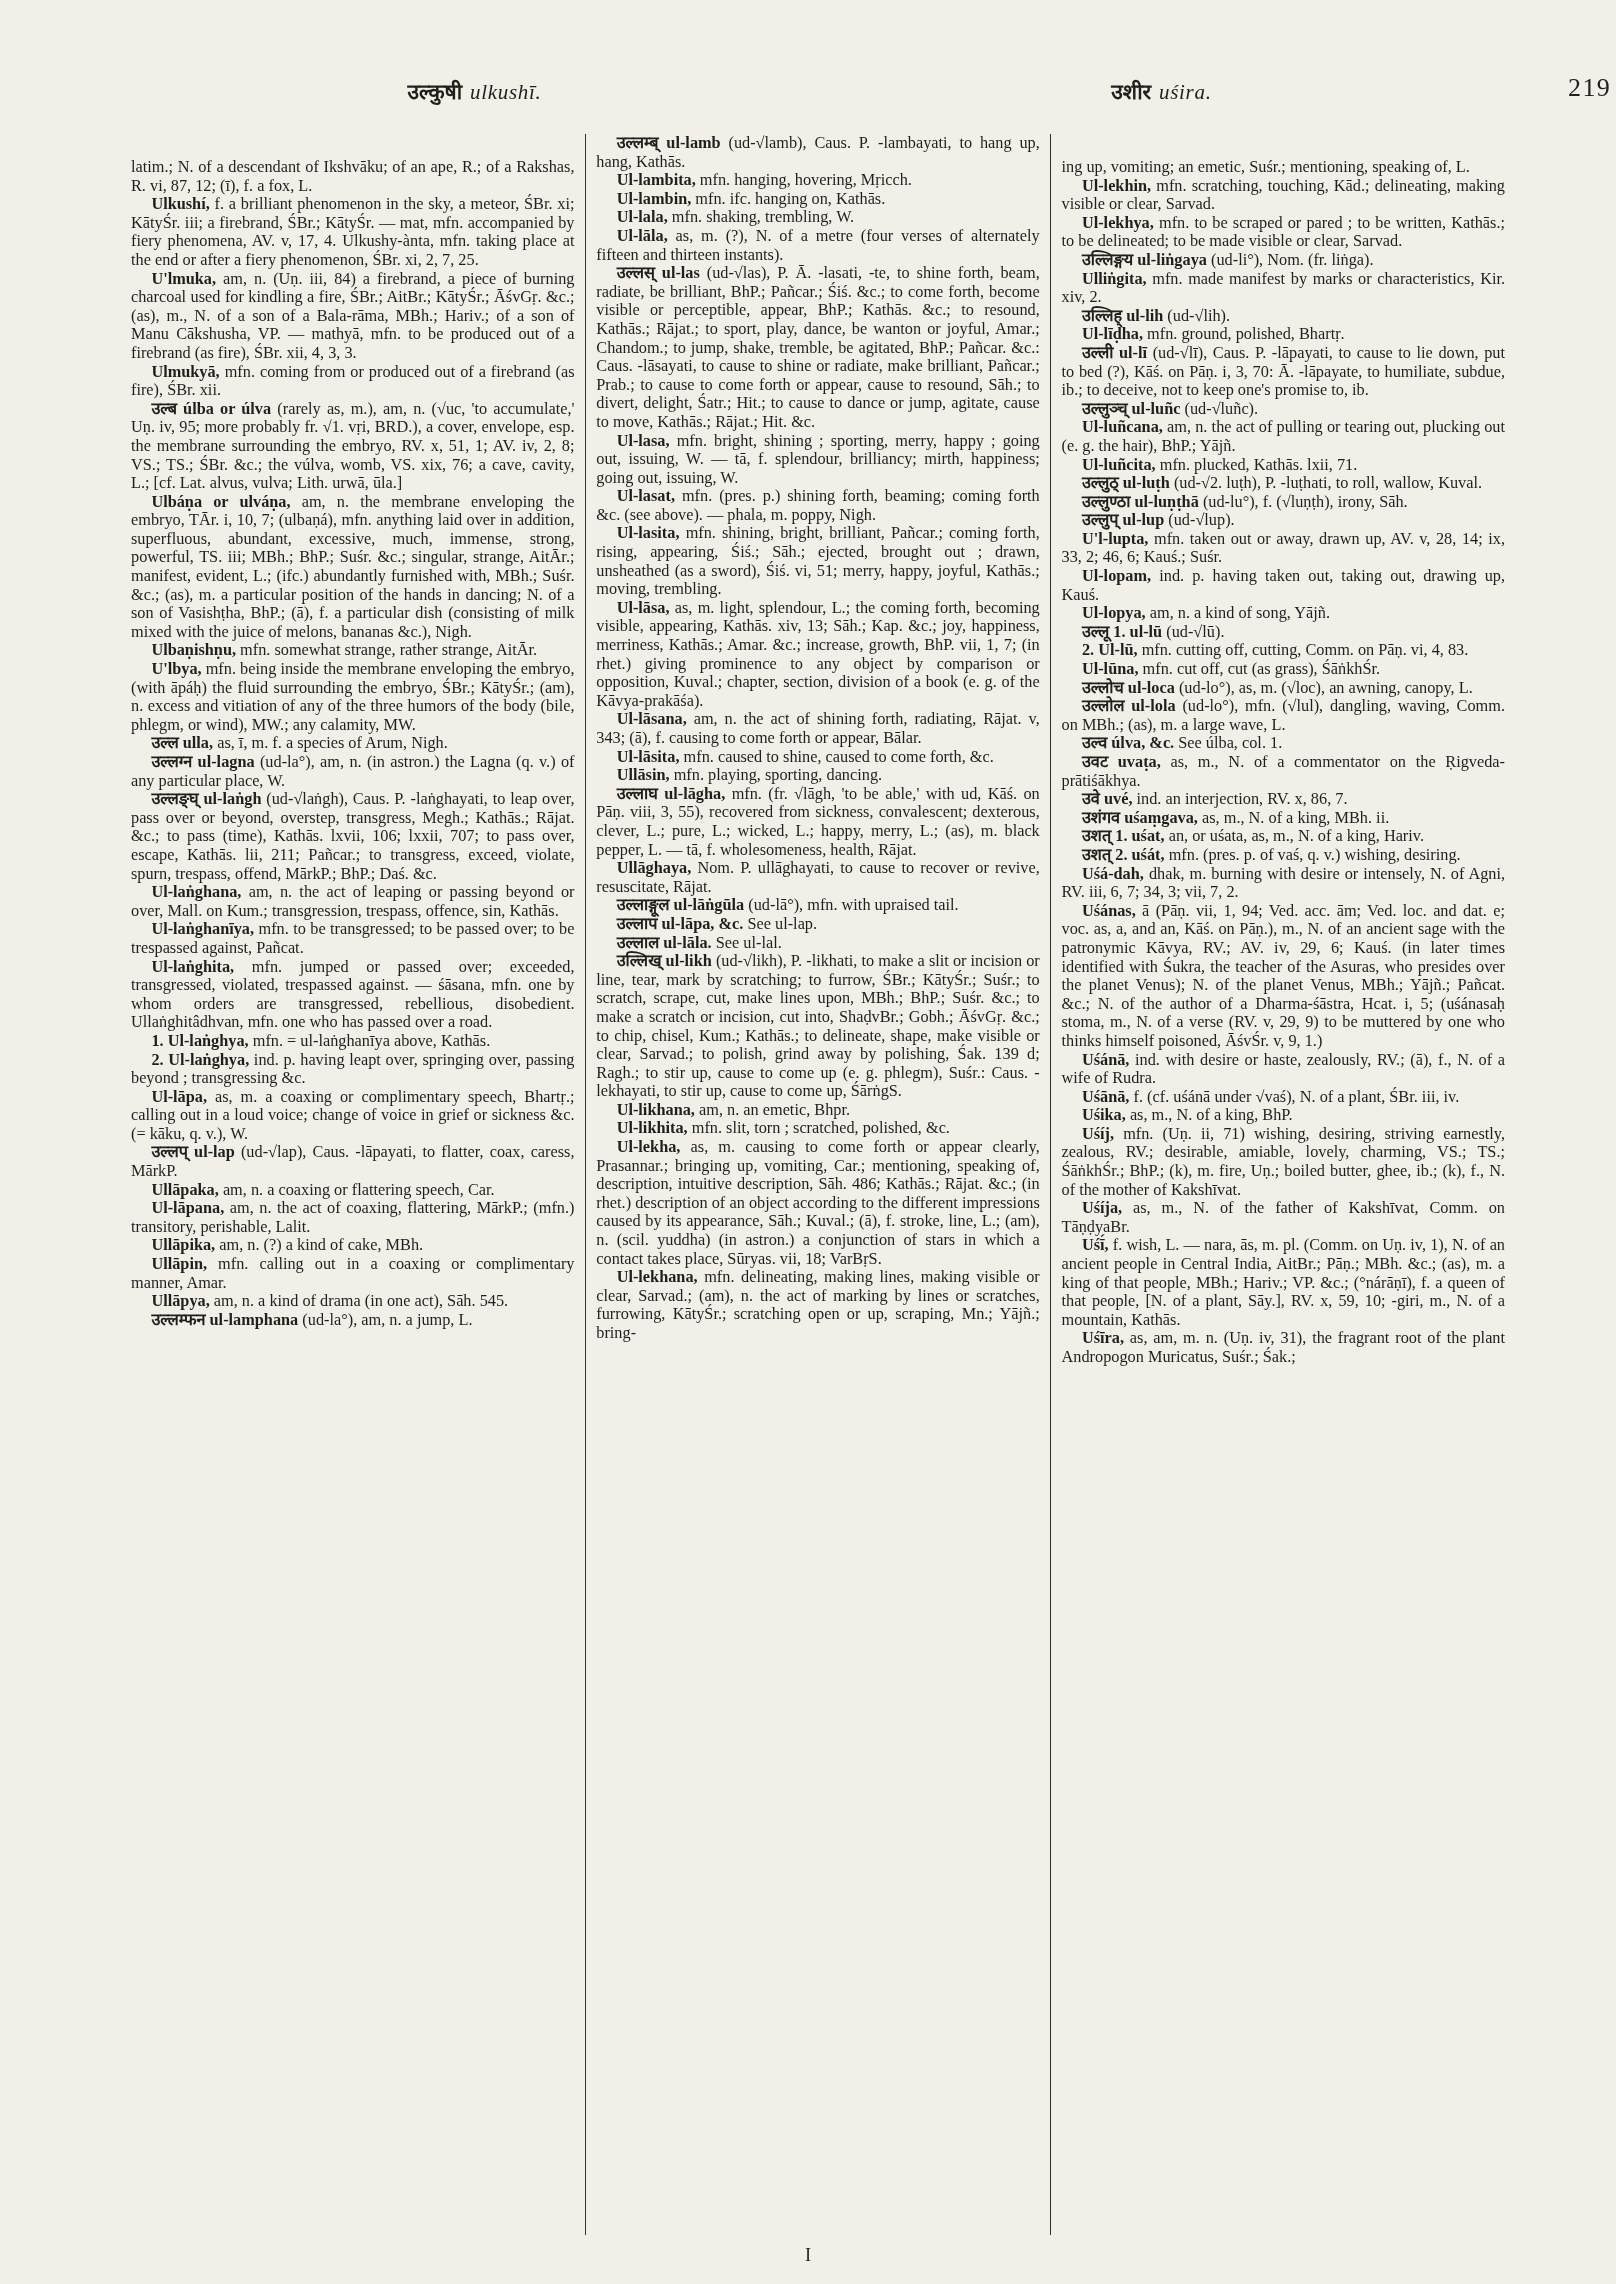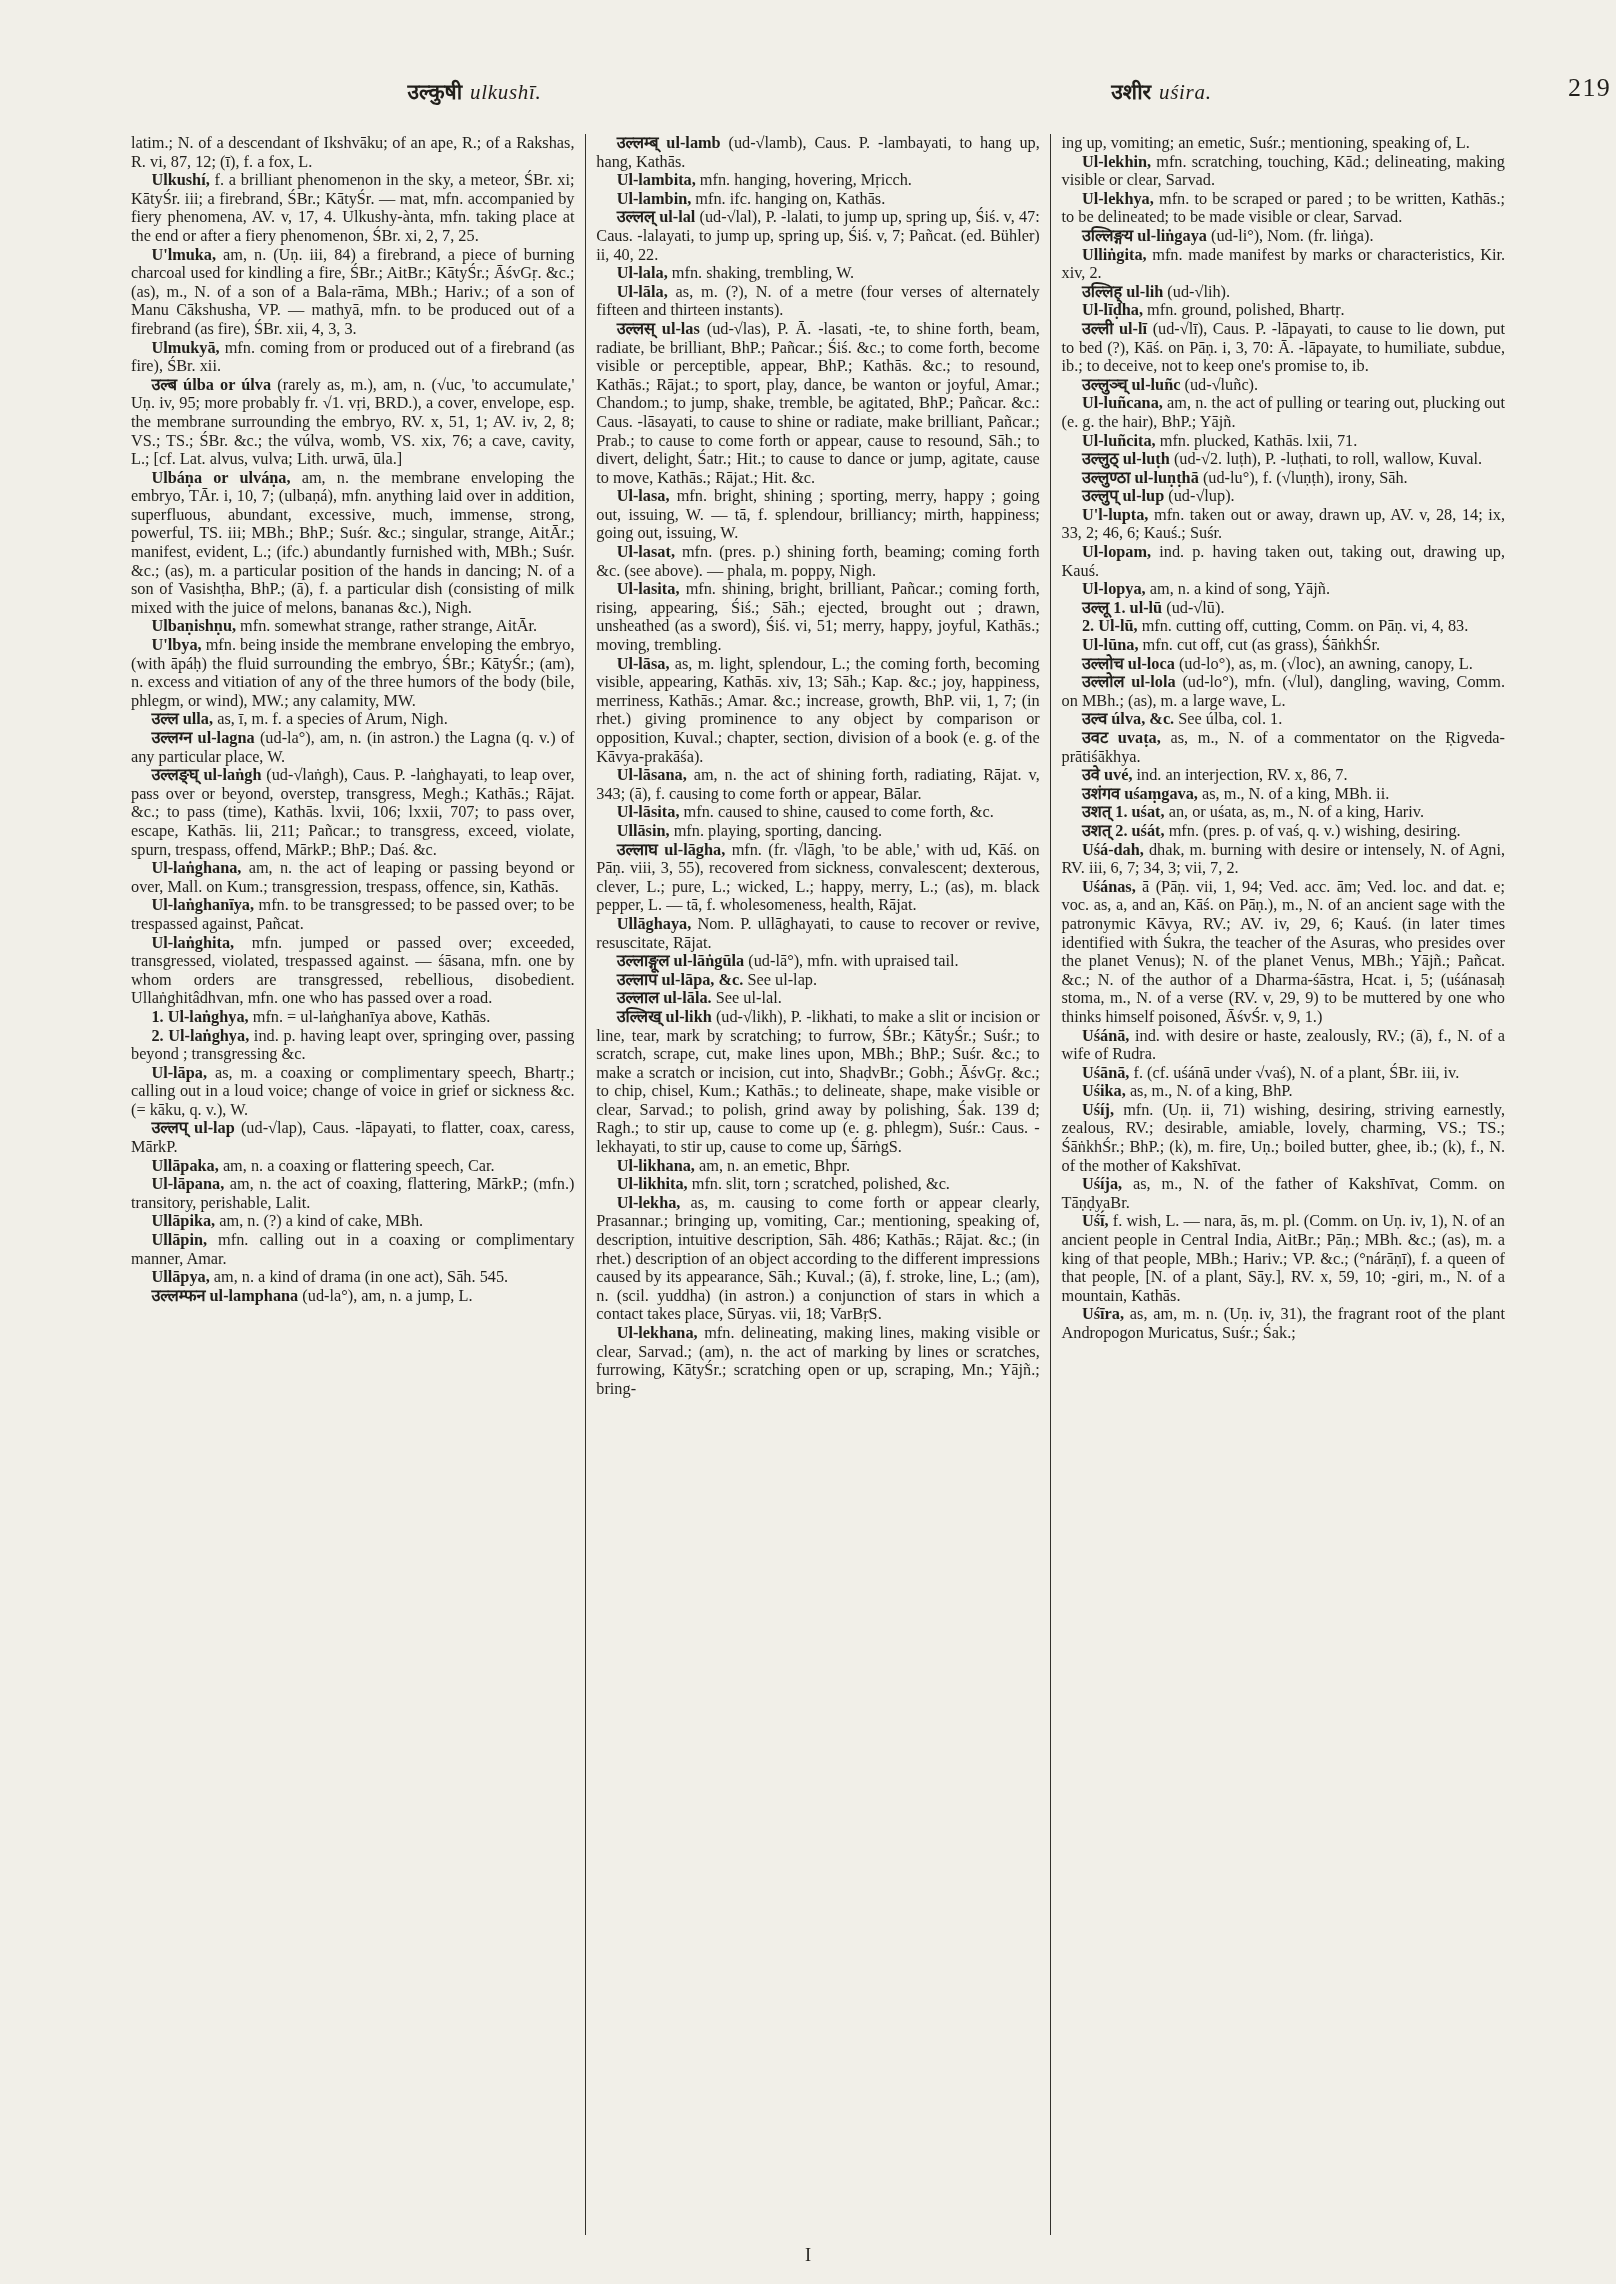--- a/index.html
+++ b/index.html
@@ -52,21 +52,21 @@
     padding: 0 10.4px;
     font-size: 16.3px;
     line-height: 18.6px;
     text-align: justify;
     overflow: hidden;
   }
   .column:first-child { padding-left: 0; }
   .column:last-child { padding-right: 0; }
   .column + .column { border-left: 1.3px solid #33312c; font-family: Liberation Serif, serif; }
   .entry { text-indent: 1.25em; }
-  .entry.cont { text-indent: 0; }
+  .entry.cont { text-indent: 0; margin-top: 24px; }
   .entry .dev { font-weight: bold; }
   .entry .head { font-weight: bold; }
   
   .footer {
     position: absolute;
     bottom: 18.3px;
     left: 0;
     right: 0;
     text-align: center;
     font-size: 18.3px;
@@ -111,21 +111,20 @@
         <p class="entry"><span class="head">Ul-lāpana,</span> <span class="text">am, n. the act of coaxing, flattering, MārkP.; (mfn.) transitory, perishable, Lalit.</span> </p>
         <p class="entry"><span class="head">Ullāpika,</span> <span class="text">am, n. (?) a kind of cake, MBh.</span> </p>
         <p class="entry"><span class="head">Ullāpin,</span> <span class="text">mfn. calling out in a coaxing or complimentary manner, Amar.</span> </p>
         <p class="entry"><span class="head">Ullāpya,</span> <span class="text">am, n. a kind of drama (in one act), Sāh. 545.</span> </p>
         <p class="entry"><span class="dev">उल्लम्फन</span> <span class="head">ul-lamphana</span> <span class="text">(ud-la°), am, n. a jump, L.</span> </p>
       </div>
       <div class="column">
         <p class="entry"><span class="dev">उल्लम्ब्</span> <span class="head">ul-lamb</span> <span class="text">(ud-√lamb), Caus. P. -lambayati, to hang up, hang, Kathās.</span> </p>
         <p class="entry"><span class="head">Ul-lambita,</span> <span class="text">mfn. hanging, hovering, Mṛicch.</span> </p>
         <p class="entry"><span class="head">Ul-lambin,</span> <span class="text">mfn. ifc. hanging on, Kathās.</span> </p>
-        <p class="entry"><span class="dev">उल्लल्</span> <span class="head">ul-lal</span> <span class="text">(ud-√lal), P. -lalati, to jump up, spring up, Śiś. v, 47: Caus. -lalayati, to jump up, spring up, Śiś. v, 7; Pañcat. (ed. Bühler) ii, 40, 22.</span> </p>
         <p class="entry"><span class="head">Ul-lala,</span> <span class="text">mfn. shaking, trembling, W.</span> </p>
         <p class="entry"><span class="head">Ul-lāla,</span> <span class="text">as, m. (?), N. of a metre (four verses of alternately fifteen and thirteen instants).</span> </p>
         <p class="entry"><span class="dev">उल्लस्</span> <span class="head">ul-las</span> <span class="text">(ud-√las), P. Ā. -lasati, -te, to shine forth, beam, radiate, be brilliant, BhP.; Pañcar.; Śiś. &amp;c.; to come forth, become visible or perceptible, appear, BhP.; Kathās. &amp;c.; to resound, Kathās.; Rājat.; to sport, play, dance, be wanton or joyful, Amar.; Chandom.; to jump, shake, tremble, be agitated, BhP.; Pañcar. &amp;c.: Caus. -lāsayati, to cause to shine or radiate, make brilliant, Pañcar.; Prab.; to cause to come forth or appear, cause to resound, Sāh.; to divert, delight, Śatr.; Hit.; to cause to dance or jump, agitate, cause to move, Kathās.; Rājat.; Hit. &amp;c.</span> </p>
         <p class="entry"><span class="head">Ul-lasa,</span> <span class="text">mfn. bright, shining ; sporting, merry, happy ; going out, issuing, W. — tā, f. splendour, brilliancy; mirth, happiness; going out, issuing, W.</span> </p>
         <p class="entry"><span class="head">Ul-lasat,</span> <span class="text">mfn. (pres. p.) shining forth, beaming; coming forth &amp;c. (see above). — phala, m. poppy, Nigh.</span> </p>
         <p class="entry"><span class="head">Ul-lasita,</span> <span class="text">mfn. shining, bright, brilliant, Pañcar.; coming forth, rising, appearing, Śiś.; Sāh.; ejected, brought out ; drawn, unsheathed (as a sword), Śiś. vi, 51; merry, happy, joyful, Kathās.; moving, trembling.</span> </p>
         <p class="entry"><span class="head">Ul-lāsa,</span> <span class="text">as, m. light, splendour, L.; the coming forth, becoming visible, appearing, Kathās. xiv, 13; Sāh.; Kap. &amp;c.; joy, happiness, merriness, Kathās.; Amar. &amp;c.; increase, growth, BhP. vii, 1, 7; (in rhet.) giving prominence to any object by comparison or opposition, Kuval.; chapter, section, division of a book (e. g. of the Kāvya-prakāśa).</span> </p>
         <p class="entry"><span class="head">Ul-lāsana,</span> <span class="text">am, n. the act of shining forth, radiating, Rājat. v, 343; (ā), f. causing to come forth or appear, Bālar.</span> </p>
         <p class="entry"><span class="head">Ul-lāsita,</span> <span class="text">mfn. caused to shine, caused to come forth, &amp;c.</span> </p>
         <p class="entry"><span class="head">Ullāsin,</span> <span class="text">mfn. playing, sporting, dancing.</span> </p>

